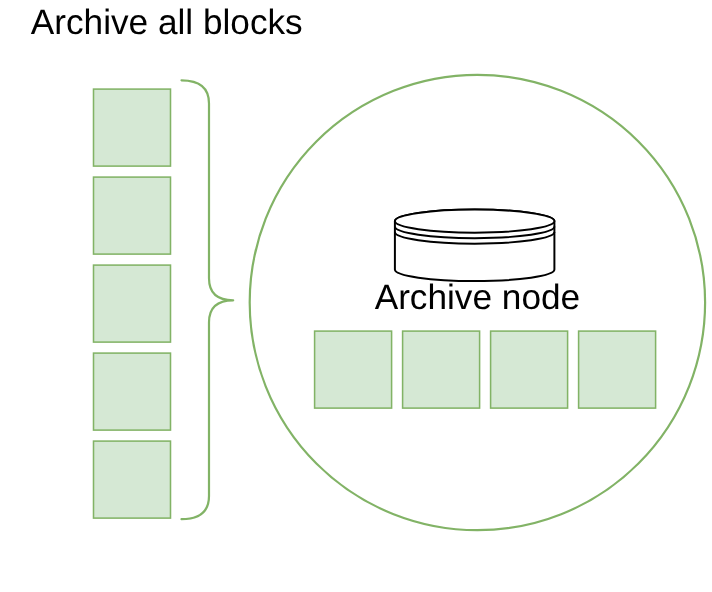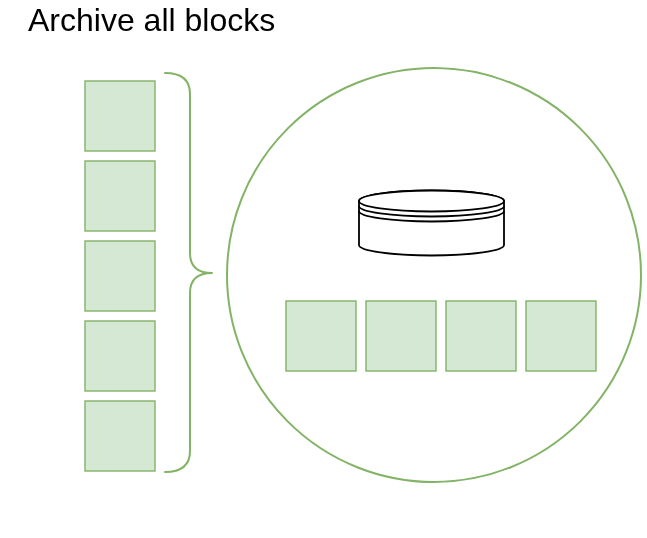--- a/index.html
+++ b/index.html
@@ -99,15 +99,16 @@
     </g>
 
     <g id="archive-blocks">
         <rect x="286" y="301" width="70" height="70" class="block"></rect>
         <rect x="366" y="301" width="70" height="70" class="block"></rect>
         <rect x="446" y="301" width="70" height="70" class="block"></rect>
         <rect x="526" y="301" width="70" height="70" class="block"></rect>
       </g>
   </svg>
 
+  <div class="label archive-node-label">Archive node</div>
 
 
 </div>
 
 </body></html>

